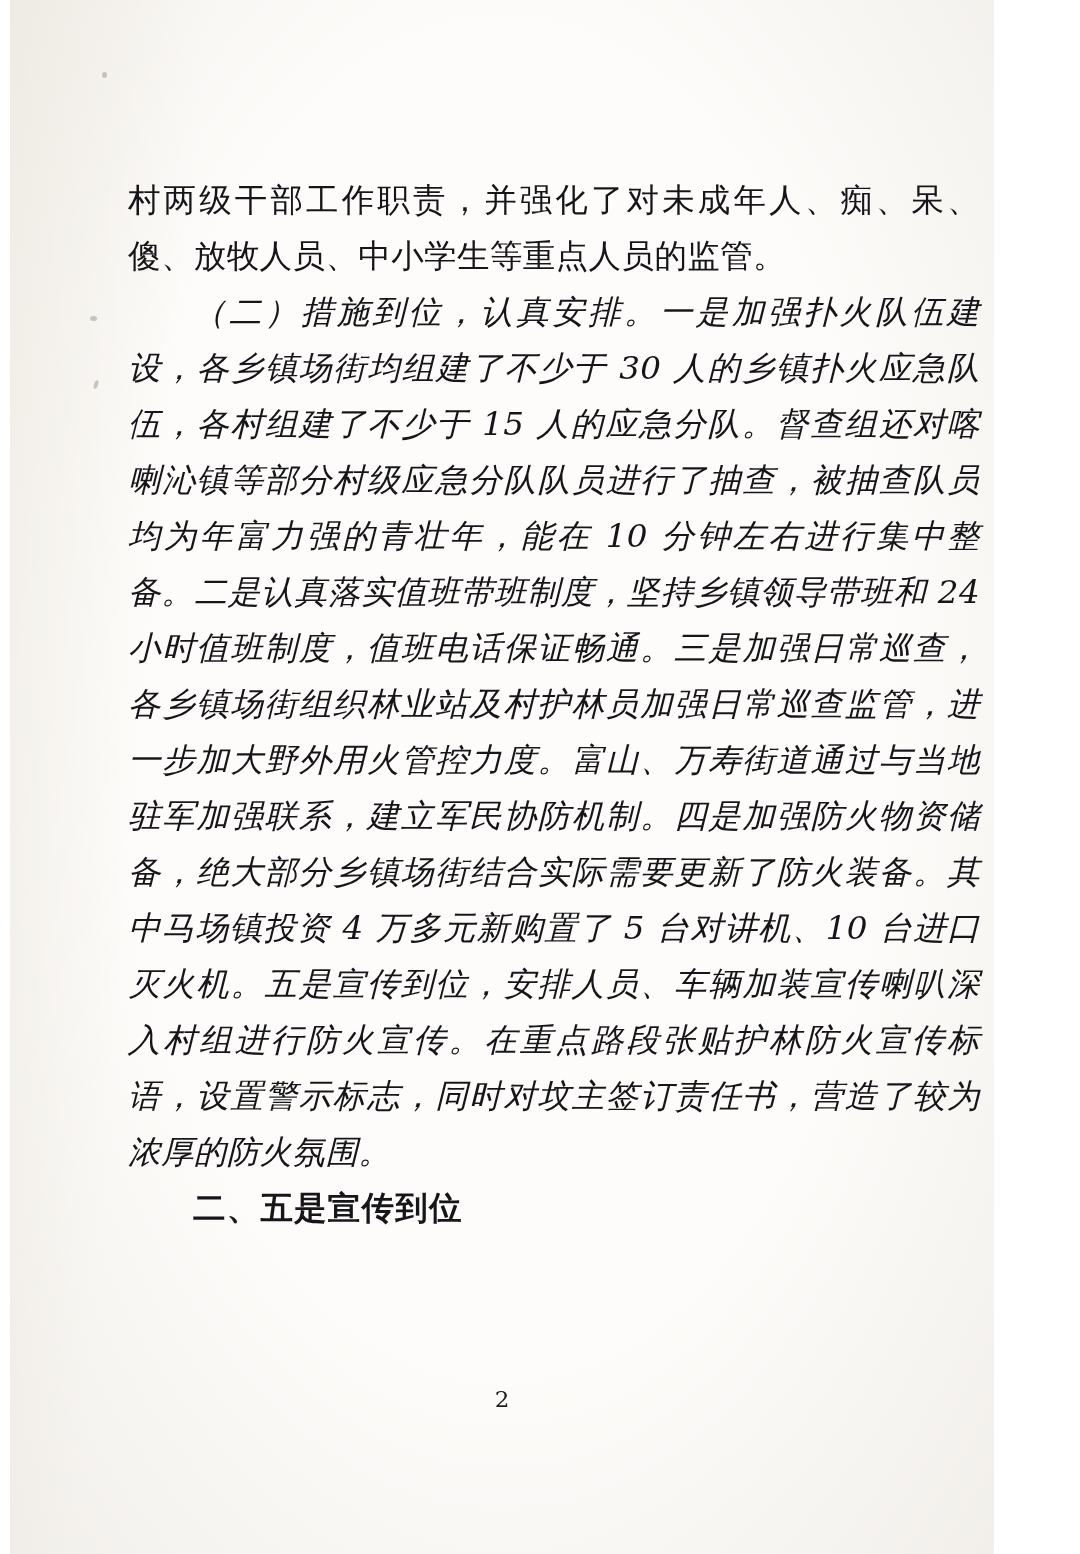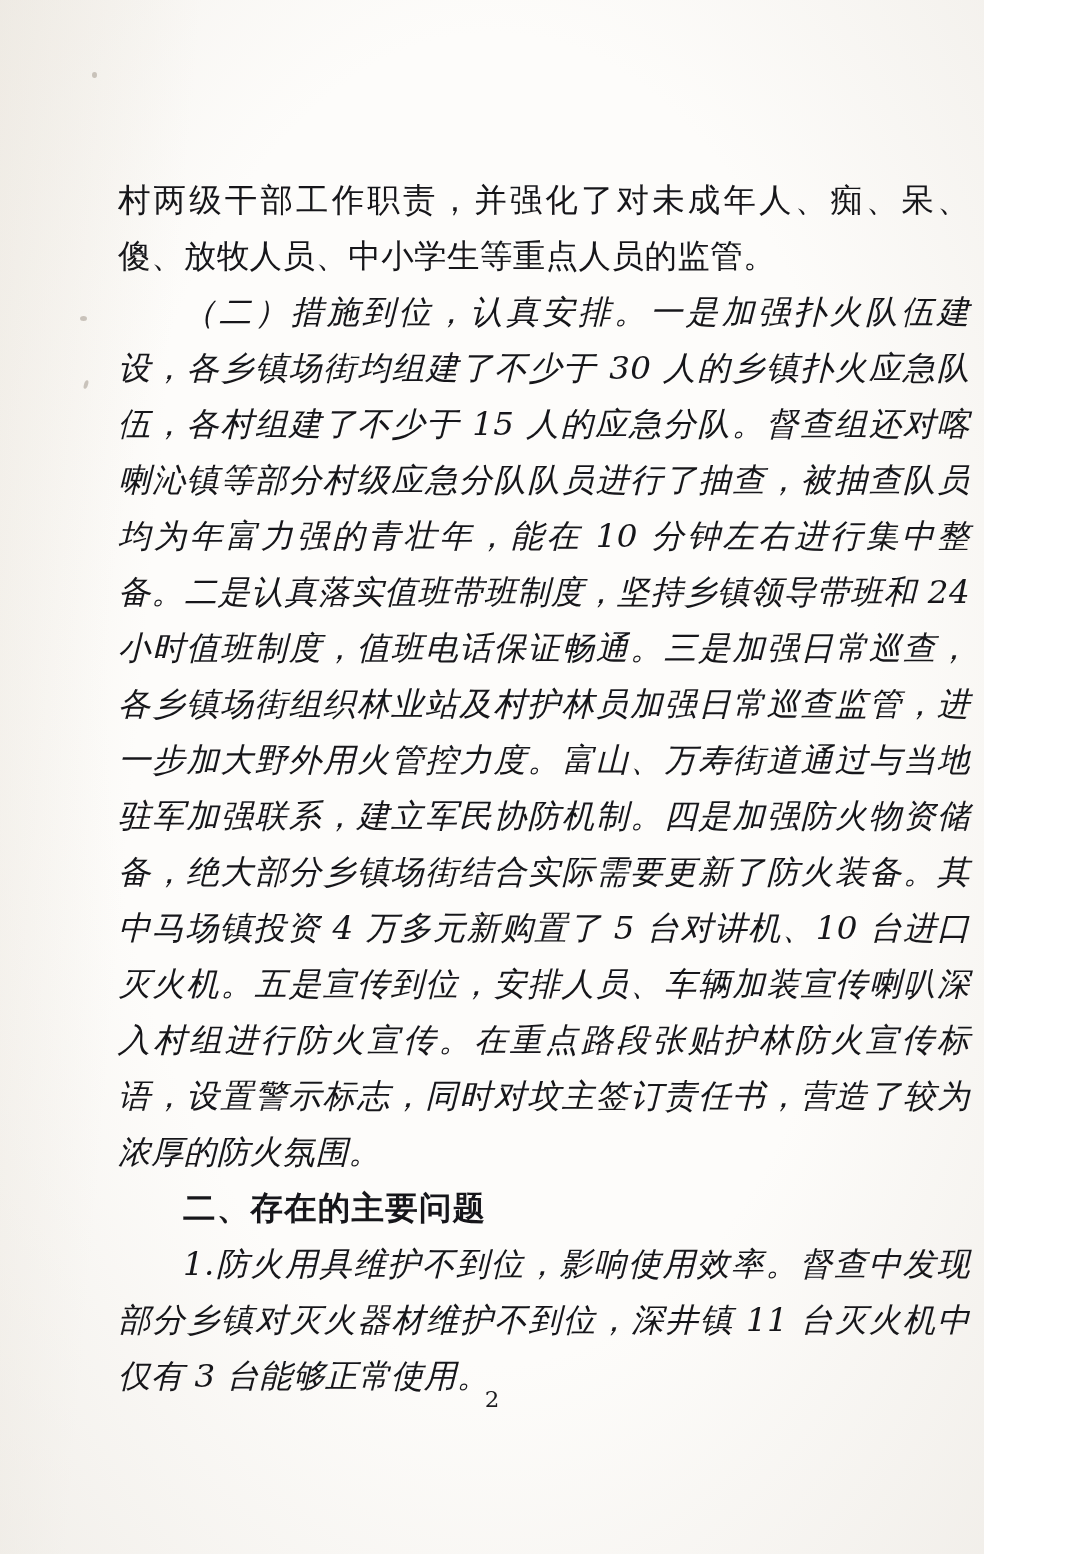--- a/index.html
+++ b/index.html
@@ -9,20 +9,21 @@
   }
   body {
     font-family: "DejaVu Serif", serif;
   }
   .page {
     position: relative;
     width: 984px;
     height: 1554px;
     background: #fdfcfa;
     overflow: hidden;
+    margin-left: 10px;
   }
   
   .paper-tint {
     position: absolute;
     inset: 0;
     background:
       radial-gradient(ellipse at 50% 45%, rgba(255,255,255,0) 55%, rgba(228,223,215,0.45) 100%),
       linear-gradient(95deg, rgba(242,238,231,0.8) 0%, rgba(255,255,255,0) 18%);
     pointer-events: none;
   }
@@ -84,21 +85,20 @@
   <span class="scan-mark mark-2"></span>
   <span class="scan-mark mark-3"></span>
   <span class="scan-mark mark-4"></span>
 
   <div class="doc-body">
 
     <p class="cont">村两级干部工作职责，并强化了对未成年人、痴、呆、傻、放牧人员、中小学生等重点人员的监管。</p>
 
     <p class="indent">（二）措施到位，认真安排。一是加强扑火队伍建设，各乡镇场街均组建了不少于 30 人的乡镇扑火应急队伍，各村组建了不少于 15 人的应急分队。督查组还对喀喇沁镇等部分村级应急分队队员进行了抽查，被抽查队员均为年富力强的青壮年，能在 10 分钟左右进行集中整备。二是认真落实值班带班制度，坚持乡镇领导带班和 24 小时值班制度，值班电话保证畅通。三是加强日常巡查，各乡镇场街组织林业站及村护林员加强日常巡查监管，进一步加大野外用火管控力度。富山、万寿街道通过与当地驻军加强联系，建立军民协防机制。四是加强防火物资储备，绝大部分乡镇场街结合实际需要更新了防火装备。其中马场镇投资 4 万多元新购置了 5 台对讲机、10 台进口灭火机。五是宣传到位，安排人员、车辆加装宣传喇叭深入村组进行防火宣传。在重点路段张贴护林防火宣传标语，设置警示标志，同时对坟主签订责任书，营造了较为浓厚的防火氛围。</p>
 
-    <p class="heading">二、存在的主要问题</p>
+    <p class="heading">二、五是宣传到位</p>
 
-    <p class="indent">1.防火用具维护不到位，影响使用效率。督查中发现部分乡镇对灭火器材维护不到位，深井镇 11 台灭火机中仅有 3 台能够正常使用。</p>
 
   </div>
 
   <div class="page-number">2</div>
 
 </div>
 
 </body></html>

